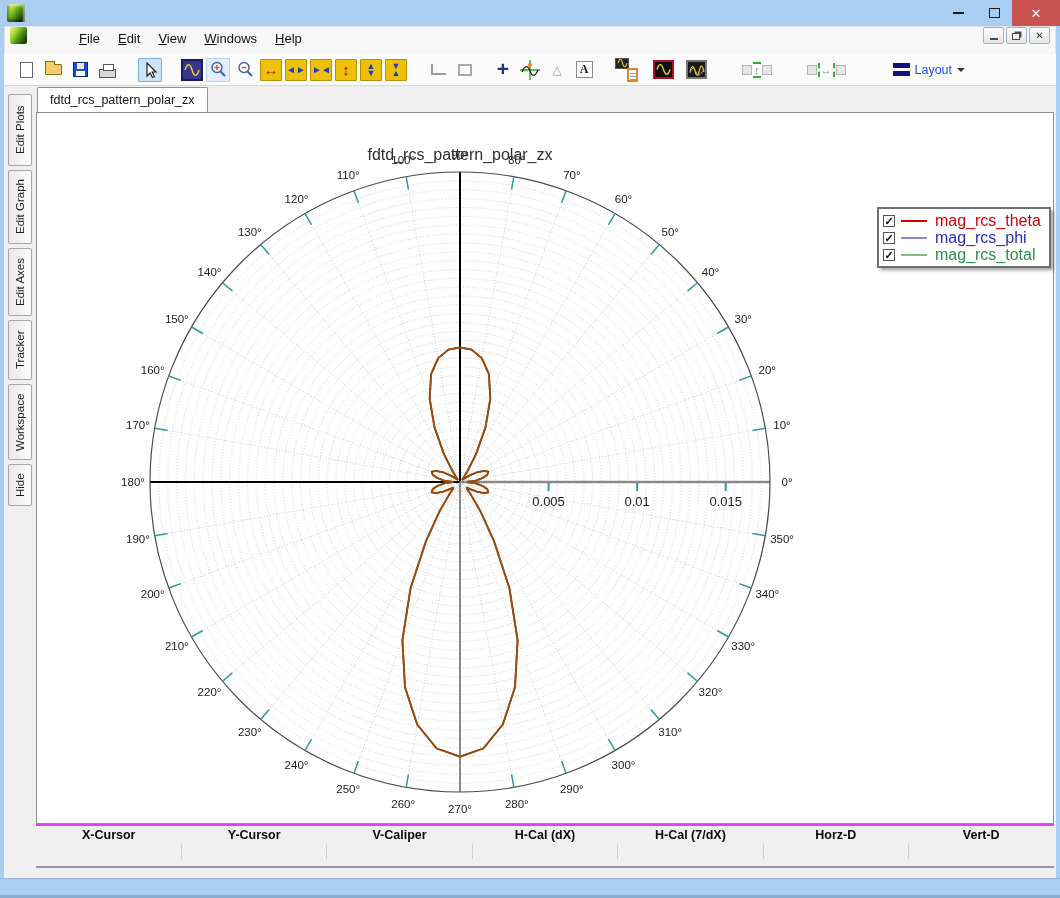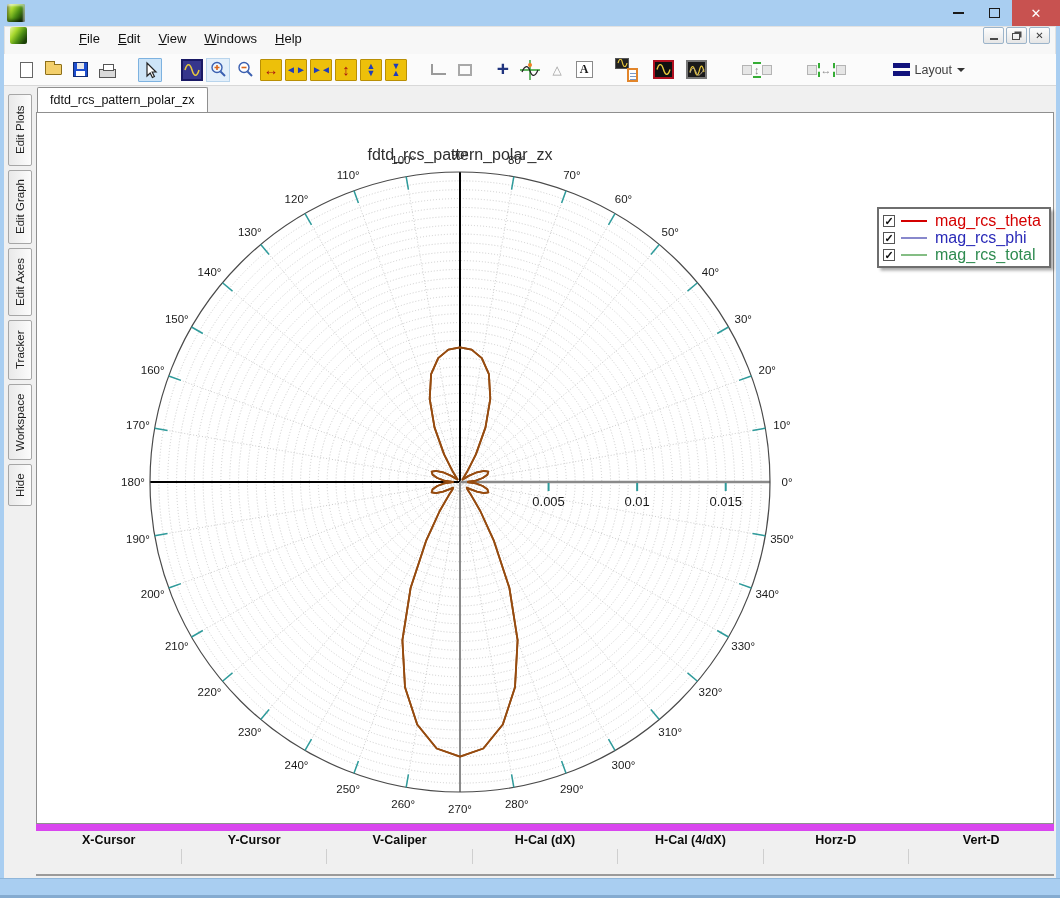--- a/index.html
+++ b/index.html
@@ -57,21 +57,21 @@
   .i-notes .np { position:absolute; left:0; top:0; width:14px; height:11px; background:#222; border:1px solid #555; display:flex; align-items:center; justify-content:center; }
   .i-notes .nl { position:absolute; right:1px; bottom:0; width:11px; height:14px; background:#fff; border:2px solid #e2852a;
     background-image:repeating-linear-gradient(#fff 0 1px,#7a9ac8 1px 2px,#fff 2px 3px); background-size:7px 9px; background-position:1px 2px; background-repeat:no-repeat; }
   .fitgroup { display:flex; align-items:center; gap:1px; }
   .fitbox { width:10px; height:10px; background:#e6e6e6; border:1px solid #b4b4b4; }
   .fitmid-v { border-top:2px dashed #35ad35; border-bottom:2px dashed #35ad35; padding:0 1px; color:#8a8a8a; font-size:11px; font-weight:bold; line-height:12px; }
   .fitmid-h { border-left:2px dashed #35ad35; border-right:2px dashed #35ad35; padding:1px 1px; color:#8a8a8a; font-size:11px; font-weight:bold; }
   .layoutbtn { display:flex; align-items:center; gap:5px; margin-left:6px; padding:3px 6px; }
   .layout-ico { width:17px; height:13px; display:flex; flex-direction:column; justify-content:space-between; }
   .layout-ico span { display:block; height:5px; background:#11127c; }
-  .layout-label { font-size:12.5px; color:#404040; }
+  .layout-label { font-size:12.5px; color:#1d4ed8; }
   .caret { width:0; height:0; border-left:4px solid transparent; border-right:4px solid transparent; border-top:4px solid #333; }
 
   
   .main { position:absolute; left:4px; top:86px; width:1052px; height:792px; background:#f0f0f0; }
   .sidebar { position:absolute; left:0; top:0; width:30px; height:100%; padding-top:8px; }
   .vtab { writing-mode:vertical-rl; transform:rotate(180deg); width:24px; margin:0 0 4px 4px; display:flex; align-items:center; justify-content:center;
     background:linear-gradient(to right,#fcfcfc,#e9e9e9); border:1px solid #a6a6a6; border-radius:2px; font-size:11.5px; color:#1c1c1c; }
   .vtab:nth-of-type(1){height:72px;} .vtab:nth-of-type(2){height:74px;} .vtab:nth-of-type(3){height:68px;}
   .vtab:nth-of-type(4){height:60px;} .vtab:nth-of-type(5){height:76px;} .vtab:nth-of-type(6){height:42px;}
 
@@ -82,21 +82,21 @@
   .plotpanel { position:absolute; left:2px; top:26px; width:1018px; height:712px; background:#fff; border:1px solid #8f8f8f; z-index:1; }
   .plot-title { position:absolute; left:273px; top:33px; width:300px; text-align:center; font-size:16px; color:#2e2e2e; }
   #polar { position:absolute; left:0; top:0; }
 
   .legend { position:absolute; left:840px; top:94px; background:#fff; border:2px solid #6e6e6e; box-shadow:2.5px 2.5px 3px rgba(0,0,0,.35); padding:3px 8px 3px 4px; }
   .lrow { display:flex; align-items:center; height:17px; }
   .lcheck { width:12px; height:12px; background:#fff; border:1px solid #555; margin-right:6px; display:flex; align-items:center; justify-content:center; font-size:11px; font-weight:bold; color:#111; line-height:10px; }
   .lline { width:26px; height:2px; margin-right:8px; flex:none; }
   .llabel { font-size:16px; }
 
-  .statusbar { position:absolute; left:2px; top:738px; width:1018px; height:52px; background:#f0f0f0; border-top:7px solid #d946ef; border-bottom:2px solid #9a9a9a; }
+  .statusbar { position:absolute; left:2px; top:738px; width:1018px; height:44px; background:#f0f0f0; border-top:2px solid #d946ef; border-bottom:2px solid #9a9a9a; }
   .shead { display:flex; height:18px; align-items:center; }
   .shead > div { flex:1; text-align:center; font-size:12.5px; font-weight:bold; color:#0a0a0a; }
   .svals { display:flex; height:15px; }
   .svals > div { flex:1; border-left:1px solid #cfcfcf; }
   .svals > div:first-child { border-left:none; }
 
   .bottomframe { position:absolute; left:0; bottom:0; width:1060px; height:20px; background:#a9cef1; border-top:1px solid #8fb6da; }
   .bottomframe:after { content:""; position:absolute; left:0; bottom:0; width:100%; height:3px; background:#7fa/, } 
   .bottomedge { position:absolute; left:0; bottom:0; width:1060px; height:3px; background:#85abd0; }
 </style>
@@ -456,21 +456,21 @@
           </div>
         </div>
     </div>
 
     <div class="statusbar">
       <div class="shead" id="status-head">
           <div>X-Cursor</div>
           <div>Y-Cursor</div>
           <div>V-Caliper</div>
           <div>H-Cal (dX)</div>
-          <div>H-Cal (4/dX)</div>
+          <div>H-Cal (7/dX)</div>
           <div>Horz-D</div>
           <div>Vert-D</div>
         </div>
       <div class="svals" id="status-vals">
           <div></div>
           <div></div>
           <div></div>
           <div></div>
           <div></div>
           <div></div>

